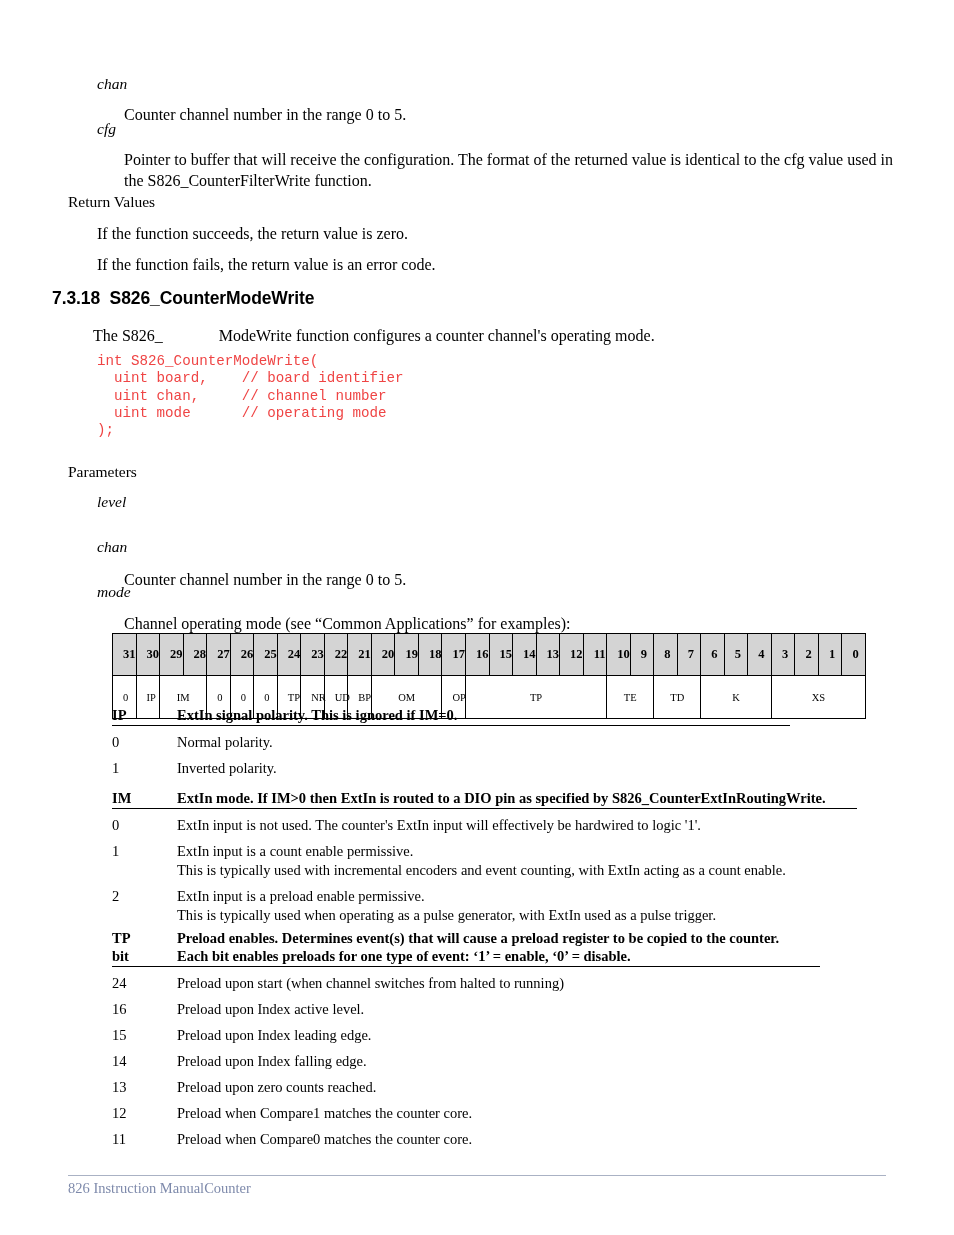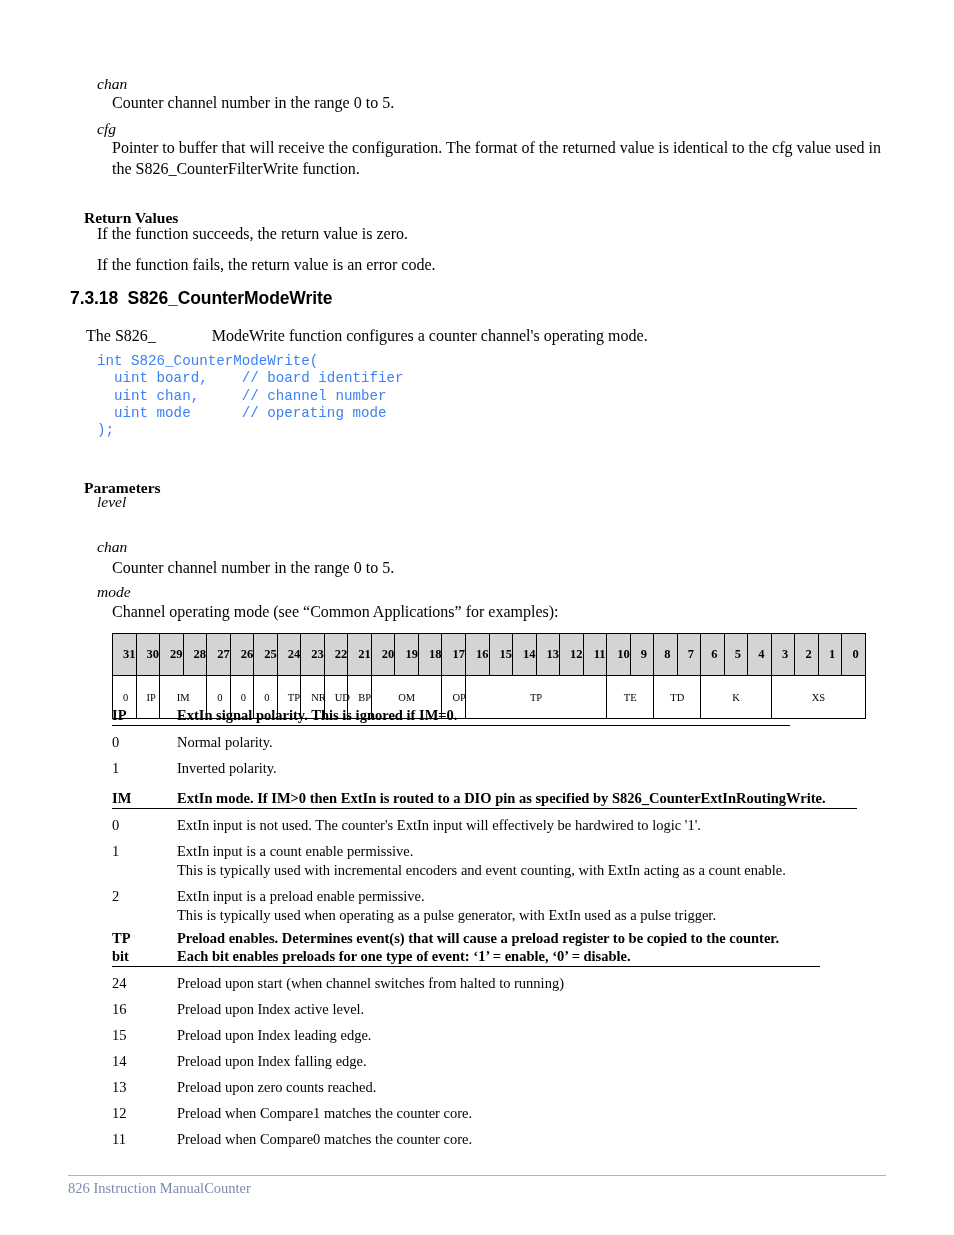--- a/index.html
+++ b/index.html
@@ -26,63 +26,63 @@
   
   .term {
     font-style: italic;
     font-size: 15.5px;
     line-height: 20px;
     margin: 0;
   }
   .termdef {
     font-size: 16px;
     line-height: 21px;
-    margin: 0;
+    margin: 12px;
   }
   .sectlabel {
-    font-weight: bold;
+    font-weight: normal;
     font-size: 15.5px;
     line-height: 20px;
-    margin: 16px;
+    margin: 0;
   }
   .para {
     font-size: 16px;
     line-height: 21px;
     margin: 0;
   }
 
   
   .abs { position: absolute; }
 
   #chan1-term   { left: 97px;  top: 74px; }
   #chan1-def    { left: 112px; top: 92px; }
   #cfg-term     { left: 97px;  top: 119px; }
   #cfg-def      { left: 112px; top: 137px; width: 790px; }
 
   #returnvalues-label { left: 68px; top: 192px; }
   #rv-success   { left: 97px;  top: 223px; }
   #rv-fail      { left: 97px;  top: 254px; }
 
   #section-heading {
-    left: 70px; top: 288px;
+    left: 52px; top: 288px;
     font-family: "Liberation Sans", sans-serif;
     font-weight: bold;
     font-size: 17.5px;
     letter-spacing: -0.1px;
     white-space: pre;
   }
 
-  #intro-para { left: 86px; top: 325px; white-space: pre; text-align: right; }
+  #intro-para { left: 93px; top: 325px; white-space: pre; text-align: right; }
 
   #codeblock {
     left: 97px; top: 353px;
     font-family: "Liberation Mono", monospace;
     font-size: 14.2px;
     line-height: 17.3px;
-    color: #3b82f6;
+    color: #ef4444;
     white-space: pre;
     margin: 0;
   }
 
   #parameters-label { left: 68px; top: 462px; }
 
   #board-term   { left: 97px;  top: 492px; }
   #board-def    { left: 112px; top: 512px; }
   #chan2-term   { left: 97px;  top: 537px; }
   #chan2-def    { left: 112px; top: 557px; }

